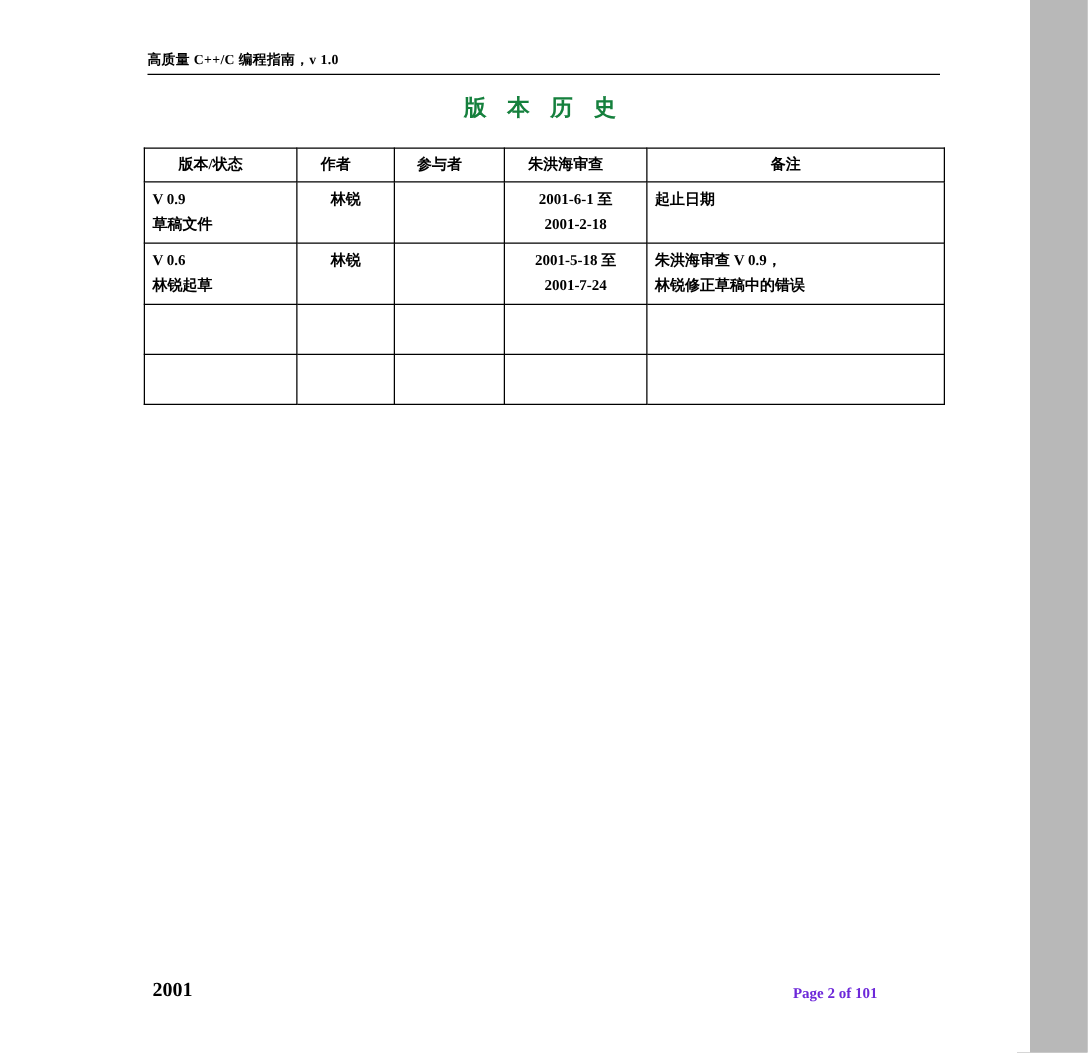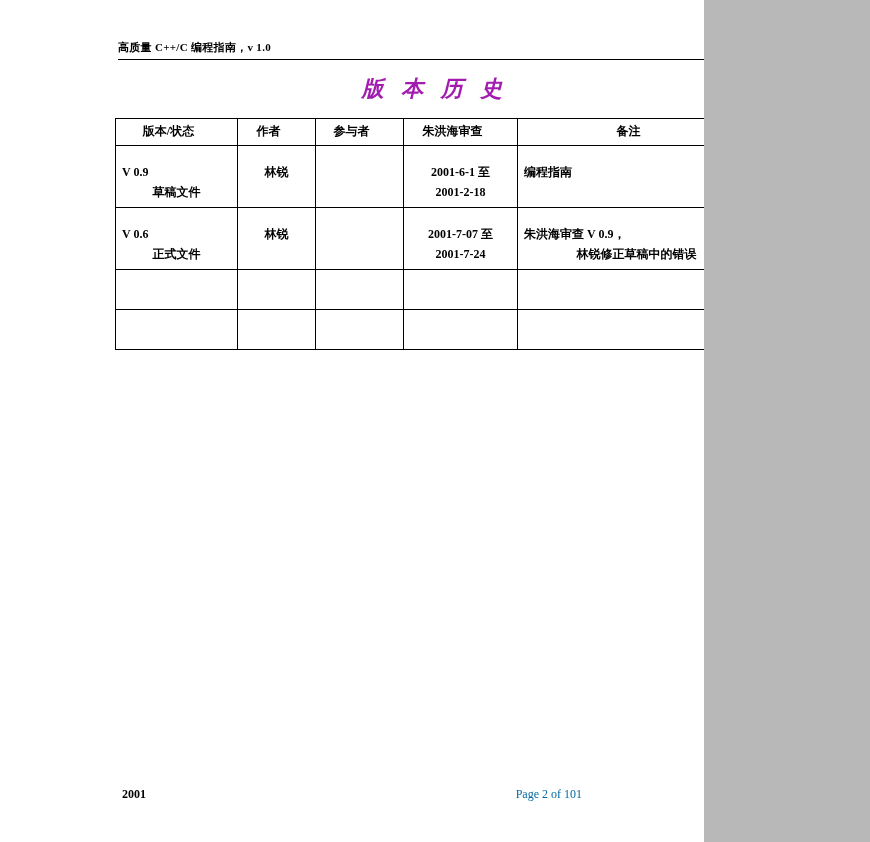--- a/index.html
+++ b/index.html
@@ -7,21 +7,21 @@
     padding: 0;
     background: #b8b8b8;
   }
   body {
     width: 870px;
     height: 842px;
     font-family: "Liberation Serif", serif;
   }
   .page {
     position: relative;
-    width: 704px;
+    width: 824px;
     height: 842px;
     background: #ffffff;
     box-sizing: border-box;
     overflow: hidden;
   }
   .header {
     position: absolute;
     left: 118px;
     top: 40px;
     width: 634px;
@@ -33,25 +33,24 @@
     padding-bottom: 4px;
     border-bottom: 1.5px solid #000;
     white-space: nowrap;
   }
   .doc-title {
     position: absolute;
     left: 0;
     top: 74px;
     width: 870px;
     text-align: center;
-    font-size: 22px;
+    font-size: 18px;
     font-weight: bold;
     letter-spacing: 6px;
-    color: #a21caf;
-    font-style: italic;
+    color: #15803d;
   }
   .table-wrap {
     position: absolute;
     left: 115px;
     top: 118px;
     width: 640px;
   }
   table.ver-table {
     border-collapse: collapse;
     width: 640px;
@@ -74,41 +73,41 @@
     padding: 3px 20px 4px 4px;
   }
   .col0 { width: 122px; }
   .col1 { width: 78px; }
   .col2 { width: 88px; }
   .col3 { width: 114px; }
   .col4 { width: 238px; }
 
   td.c-center { text-align: center; }
   td.c-left { text-align: left; }
-  .cell-line { display: block; white-space: nowrap; margin-top: 13px; }
-  .cell-line + .cell-line { margin-top: 2px; text-align: center; }
+  .cell-line { display: block; white-space: nowrap; }
+  .cell-line + .cell-line { margin-top: 2px; }
 
   tr.data-row td { height: 30px; }
   tr.empty-row td { height: 30px; }
 
   .footer-left {
     position: absolute;
     left: 122px;
     bottom: 40px;
-    font-size: 12px;
+    font-size: 16px;
     font-weight: bold;
     color: #000;
   }
   .footer-right {
     position: absolute;
     right: 122px;
     bottom: 40px;
     font-size: 12px;
-    font-weight: normal;
-    color: #0369a1;
+    font-weight: bold;
+    color: #6d28d9;
   }
 </style>
 </head>
 <body>
 
 <div class="page">
 
   <div class="header">高质量 C++/C 编程指南，v 1.0</div>
 
   <div class="doc-title">版 本 历 史</div>
@@ -141,36 +140,36 @@
             <span class="cell-line">林锐</span>
           </td>
           <td class="c-center">
             <span class="cell-line"></span>
           </td>
           <td class="c-center">
             <span class="cell-line">2001-6-1 至</span>
             <span class="cell-line">2001-2-18</span>
           </td>
           <td class="c-left">
-            <span class="cell-line">编程指南</span>
+            <span class="cell-line">起止日期</span>
           </td>
         </tr>
         <tr class="data-row">
           <td class="c-left">
             <span class="cell-line">V 0.6</span>
-            <span class="cell-line">正式文件</span>
+            <span class="cell-line">林锐起草</span>
           </td>
           <td class="c-center">
             <span class="cell-line">林锐</span>
           </td>
           <td class="c-center">
             <span class="cell-line"></span>
           </td>
           <td class="c-center">
-            <span class="cell-line">2001-7-07 至</span>
+            <span class="cell-line">2001-5-18 至</span>
             <span class="cell-line">2001-7-24</span>
           </td>
           <td class="c-left">
             <span class="cell-line">朱洪海审查 V 0.9，</span>
             <span class="cell-line">林锐修正草稿中的错误</span>
           </td>
         </tr>
         <tr class="empty-row">
           <td class="c-left"></td>
           <td class="c-center"></td>

